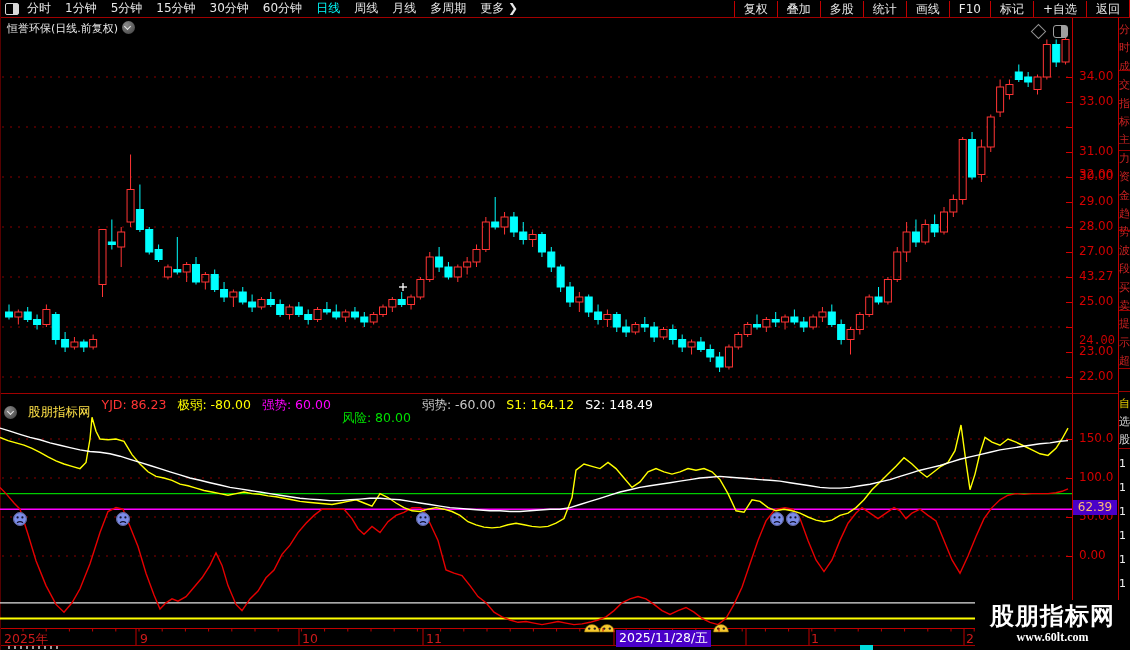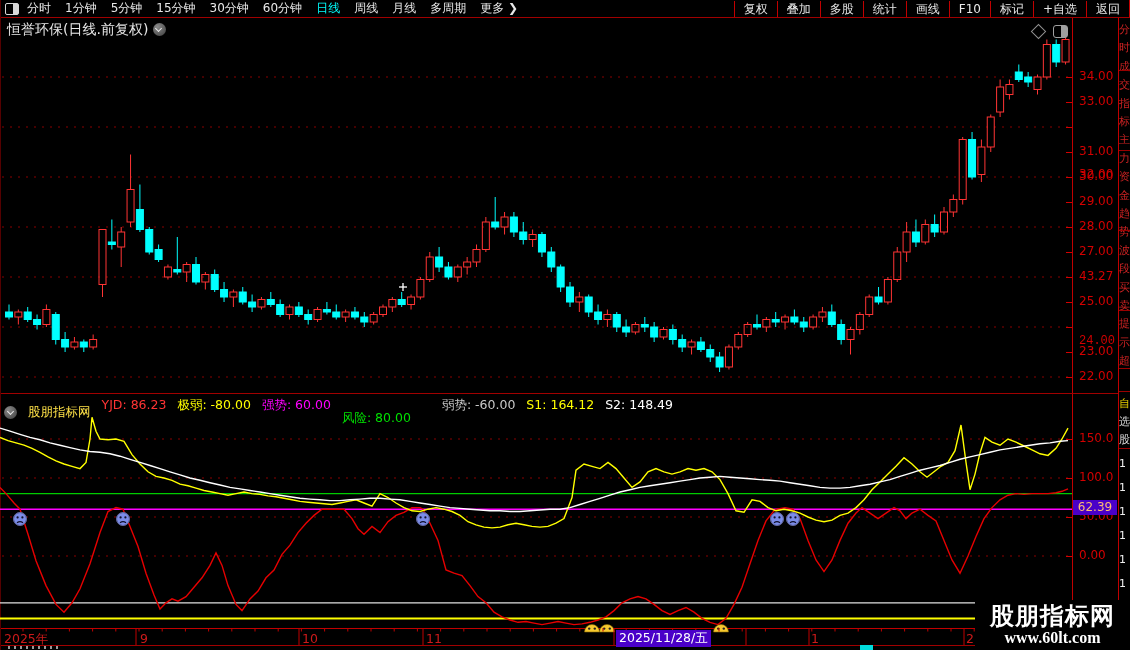--- a/index.html
+++ b/index.html
@@ -11,21 +11,21 @@
   #win-icon{width:12px;height:10px;border:1px solid #d8d8d8;border-radius:2px;margin:0 8px 0 5px;
             background:linear-gradient(90deg,transparent 0 55%,#d8d8d8 55% 100%);}
   .menu-item{margin-right:14px;white-space:nowrap;cursor:default;}
   .menu-item.active{color:#00ffff;}
   #tb-right{margin-left:auto;display:flex;height:17px;align-items:center;border-right:1px solid #c00000;padding-left:30px;}
   #tb-right .tb-btn{padding:0 9px;border-left:1px solid #c00000;white-space:nowrap;line-height:16px;}
   .chev{display:inline-block;width:13px;height:13px;border-radius:50%;
         background:radial-gradient(circle at 35% 30%,#8a8a8a,#3c3c3c);position:relative;vertical-align:-2px;}
   .chev::after{content:"";position:absolute;left:3.5px;top:3px;width:4px;height:4px;
         border-right:1.6px solid #e8e8e8;border-bottom:1.6px solid #e8e8e8;transform:rotate(45deg);}
-  #chart-title{position:absolute;left:7px;top:21px;font-size:14px;color:#e8e8e8;z-index:6;}
+  #chart-title{position:absolute;left:7px;top:21px;font-size:11px;color:#e8e8e8;z-index:6;}
   #top-icons{position:absolute;left:1033px;top:25px;z-index:6;display:flex;gap:9px;align-items:center;}
   #diamond-icon{width:9px;height:9px;border:1.4px solid #909090;transform:rotate(45deg);}
   #panel-icon{width:13px;height:11px;border:1.4px solid #a0a0a0;border-radius:3px;
               background:linear-gradient(90deg,transparent 0 55%,#a0a0a0 55% 100%);}
   
   #ind-header{position:absolute;left:4px;top:397px;display:flex;gap:11px;font-size:12.5px;z-index:6;
               align-items:center;white-space:nowrap;}
   
   .ax-label{position:absolute;font-size:12px;color:#d40000;z-index:4;}
   .ax-dash{position:absolute;width:6px;height:1px;background:#d40000;z-index:4;}
@@ -35,21 +35,21 @@
   .date-label{position:absolute;top:631px;font-size:12.5px;color:#cc1a1a;z-index:5;white-space:nowrap;}
   .date-label.hl{background:#4a00c8;color:#fff;padding:0 3px;top:630px;}
   
   #right-strip{position:absolute;left:1119px;top:18px;width:11px;height:582px;overflow:hidden;z-index:3;}
   #right-strip span{position:absolute;left:0;font-size:11px;line-height:11px;color:#cc2222;white-space:nowrap;}
   #right-strip .sep{position:absolute;left:0;width:11px;height:1px;background:#990000;}
   
   #watermark{position:absolute;left:975px;top:600px;width:155px;height:50px;background:#000;z-index:30;
              text-align:center;color:#fff;}
   #wm1{font-size:24px;font-weight:bold;letter-spacing:1px;margin-top:3px;line-height:26px;}
-  #wm2{font-family:"Liberation Serif","DejaVu Serif",serif;font-weight:bold;font-size:16px;line-height:17px;}
+  #wm2{font-family:"Liberation Serif","DejaVu Serif",serif;font-weight:bold;font-size:12px;line-height:17px;}
   
   #frag-left{position:absolute;left:8px;top:646px;width:52px;height:3px;z-index:2;
      background:repeating-linear-gradient(90deg,#9a9a9a 0 2px,transparent 2px 6px);}
   #frag-cyan{position:absolute;left:860px;top:645px;width:13px;height:5px;background:#00dcdc;z-index:2;}
   svg{position:absolute;left:0;top:0;z-index:2;}
 </style>
 </head>
 <body>
 
 <div id="screen">
@@ -81,21 +81,21 @@
   </div>
 
   <div id="ind-header">
     <span class="chev"></span>
     <span style="color:#fde047">股朋指标网</span>
     <span id="ind-fields" style="display: inline-flex; gap: 11px;">
         <span style="color: rgb(255, 52, 52);">YJD: 86.23</span>
         <span style="color: rgb(255, 255, 0);">极弱: -80.00</span>
         <span style="color: rgb(255, 0, 255);">强势: 60.00</span>
         <span style="color: rgb(0, 224, 0); margin-top: 13px;">风险: 80.00</span>
-        <span style="color: rgb(200, 200, 200); margin-left: 20px;">弱势: -60.00</span>
+        <span style="color: rgb(200, 200, 200);">弱势: -60.00</span>
         <span style="color: rgb(255, 255, 0);">S1: 164.12</span>
         <span style="color: rgb(255, 255, 255);">S2: 148.49</span>
       </span>
   </div>
 
   <svg id="cv" width="1130" height="650">
       <line x1="0" y1="17.5" x2="1130" y2="17.5" stroke="#a00000"></line>
       <line x1="1072.5" y1="18" x2="1072.5" y2="645" stroke="#c00000"></line>
       <line x1="1118.5" y1="18" x2="1118.5" y2="650" stroke="#c00000"></line>
       <line x1="0" y1="393.5" x2="1118" y2="393.5" stroke="#a00000"></line>

